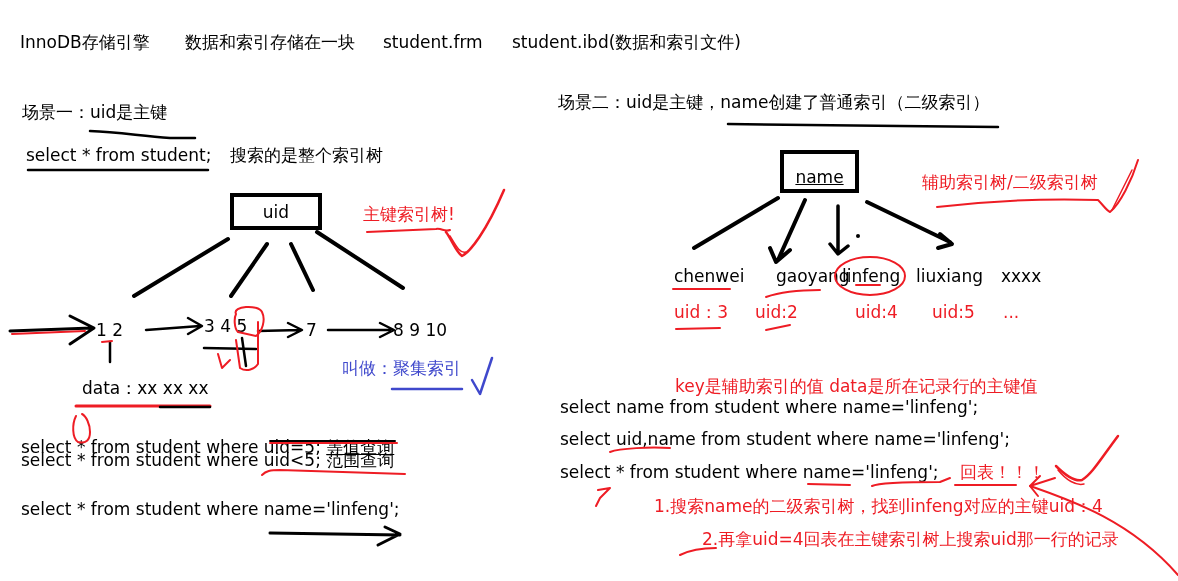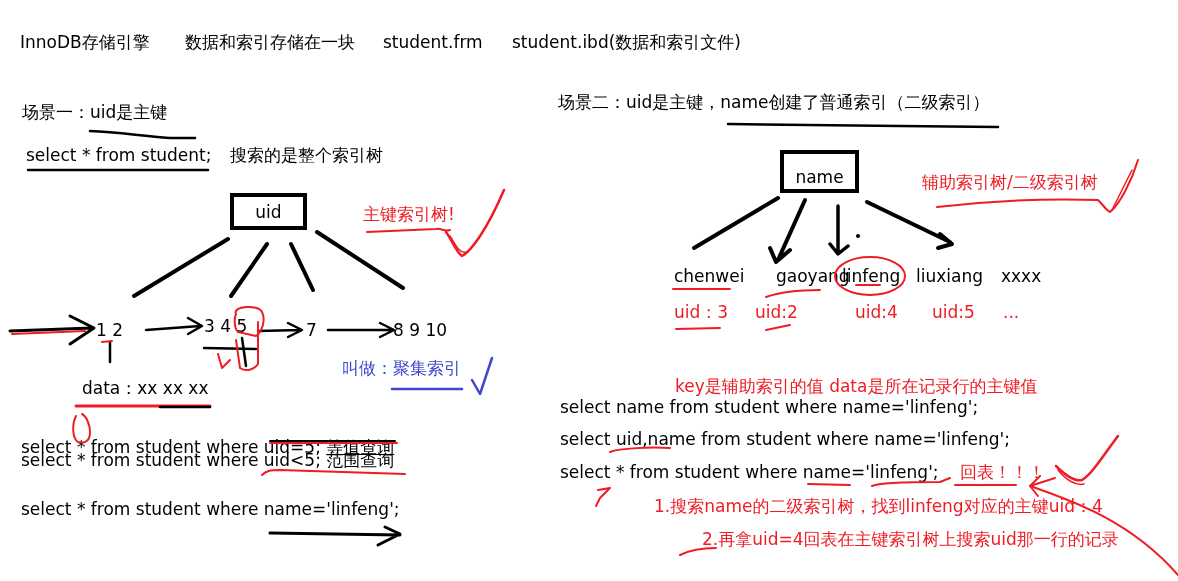--- a/index.html
+++ b/index.html
@@ -20,21 +20,21 @@
   <span class="t" style="left:185px;top:32px;">数据和索引存储在一块</span>
   <span class="t" style="left:383px;top:32px;">student.frm</span>
   <span class="t" style="left:512px;top:32px;">student.ibd(数据和索引文件)</span>
 </div>
 
 <div>
   <span class="t" style="left:22px;top:102px;">场景一：uid是主键</span>
   <span class="t" style="left:26px;top:145px;">select * from student;</span>
   <span class="t" style="left:230px;top:145px;">搜索的是整个索引树</span>
 
-  <div class="box" style="left:230px;top:193px;width:77px;height:37px;">
+  <div class="box" style="left:230px;top:193px;width:92px;height:37px;">
     <span>uid</span>
   </div>
   <span class="t red" style="left:363px;top:204px;">主键索引树!</span>
 
   <span class="t" style="left:96px;top:320px;">1 2</span>
   <span class="t" style="left:204px;top:316px;">3 4 5</span>
   <span class="t" style="left:306px;top:320px;">7</span>
   <span class="t" style="left:393px;top:320px;">8 9 10</span>
 
   <span class="t" style="left:82px;top:378px;">data：xx xx xx</span>
@@ -48,21 +48,21 @@
     <span>select * from student where uid&lt;5;</span>
     <span>范围查询</span>
   </span>
   <span class="t" style="left:21px;top:499px;">select * from student where name='linfeng';</span>
 </div>
 
 <div>
   <span class="t" style="left:558px;top:92px;">场景二：uid是主键，name创建了普通索引（二级索引）</span>
 
   <div class="box" style="left:780px;top:150px;width:79px;height:43px;">
-    <span style="margin-top:10px;">name</span>
+    <span style="margin-top:10px;text-decoration:underline;">name</span>
   </div>
   <span class="t red" style="left:922px;top:172px;">辅助索引树/二级索引树</span>
 
   <span class="t" style="left:674px;top:266px;">chenwei</span>
   <span class="t" style="left:756px;top:266px;margin-left:20px;">gaoyang</span>
   <span class="t" style="left:842px;top:266px;">linfeng</span>
   <span class="t" style="left:916px;top:266px;">liuxiang</span>
   <span class="t" style="left:1001px;top:266px;">xxxx</span>
 
   <span class="t red" style="left:674px;top:302px;">uid：3</span>

